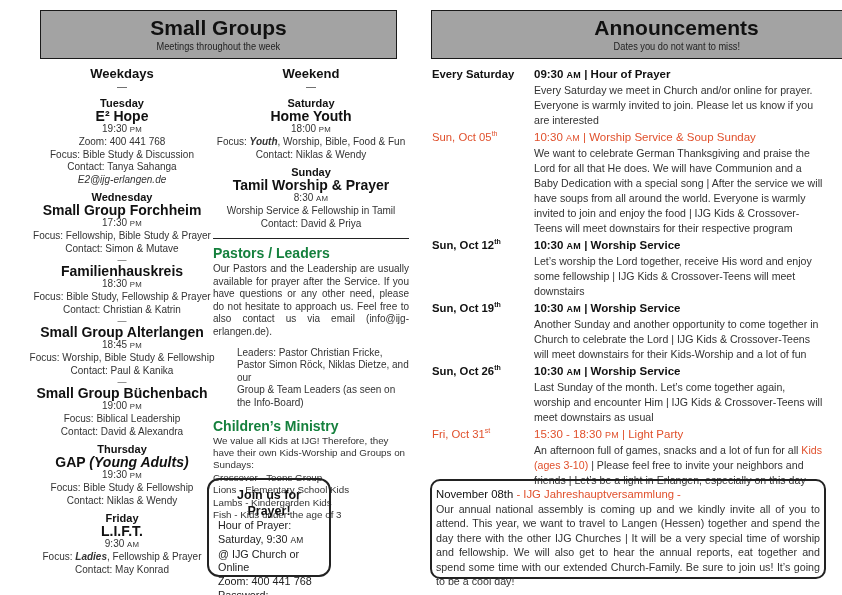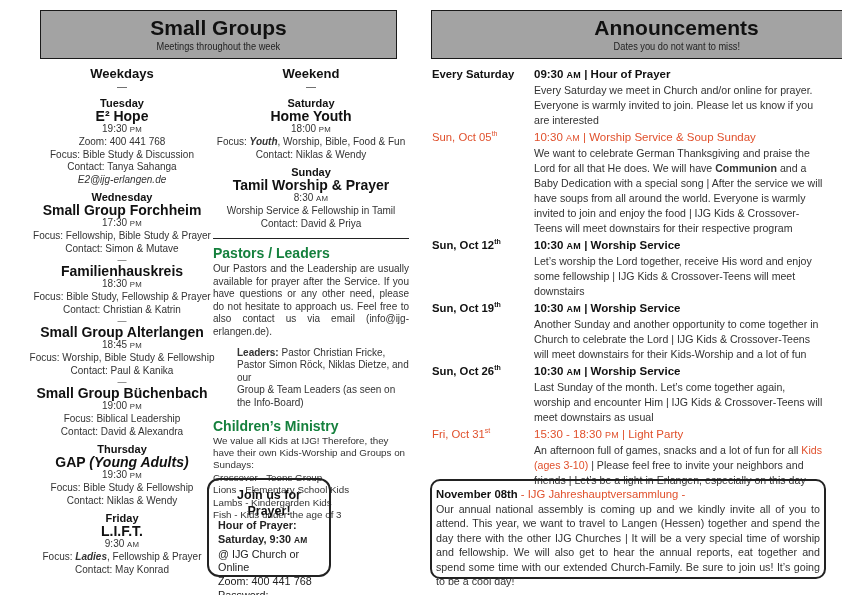--- a/index.html
+++ b/index.html
@@ -1,19 +1,19 @@
 <!DOCTYPE html>
 <html style="--accent: #e0502c;"><head>
 <meta charset="utf-8">
 <style>
   html,body{margin:0;padding:0;background:#ffffff;}
   body{width:842px;height:595px;position:relative;overflow:hidden;
        font-family:"Liberation Sans",sans-serif;color:#333;
        -webkit-font-smoothing:antialiased;}
-  .b{font-weight:700;}
+  .b{font-weight:400;}
   .i{font-style:italic;}
   .bi{font-weight:700;font-style:italic;}
   .sc{font-size:.78em;letter-spacing:.2px;}
   .sup{font-size:.62em;vertical-align:super;line-height:0;}
   .a{color:var(--accent);}
   
   .hdr-box{position:absolute;top:10px;height:47px;border:1.7px solid #1a1a1a;
            background:#a3a3a3;display:flex;flex-direction:column;align-items:center;
            justify-content:center;}
   #hdr-left{left:40px;width:355px;}

